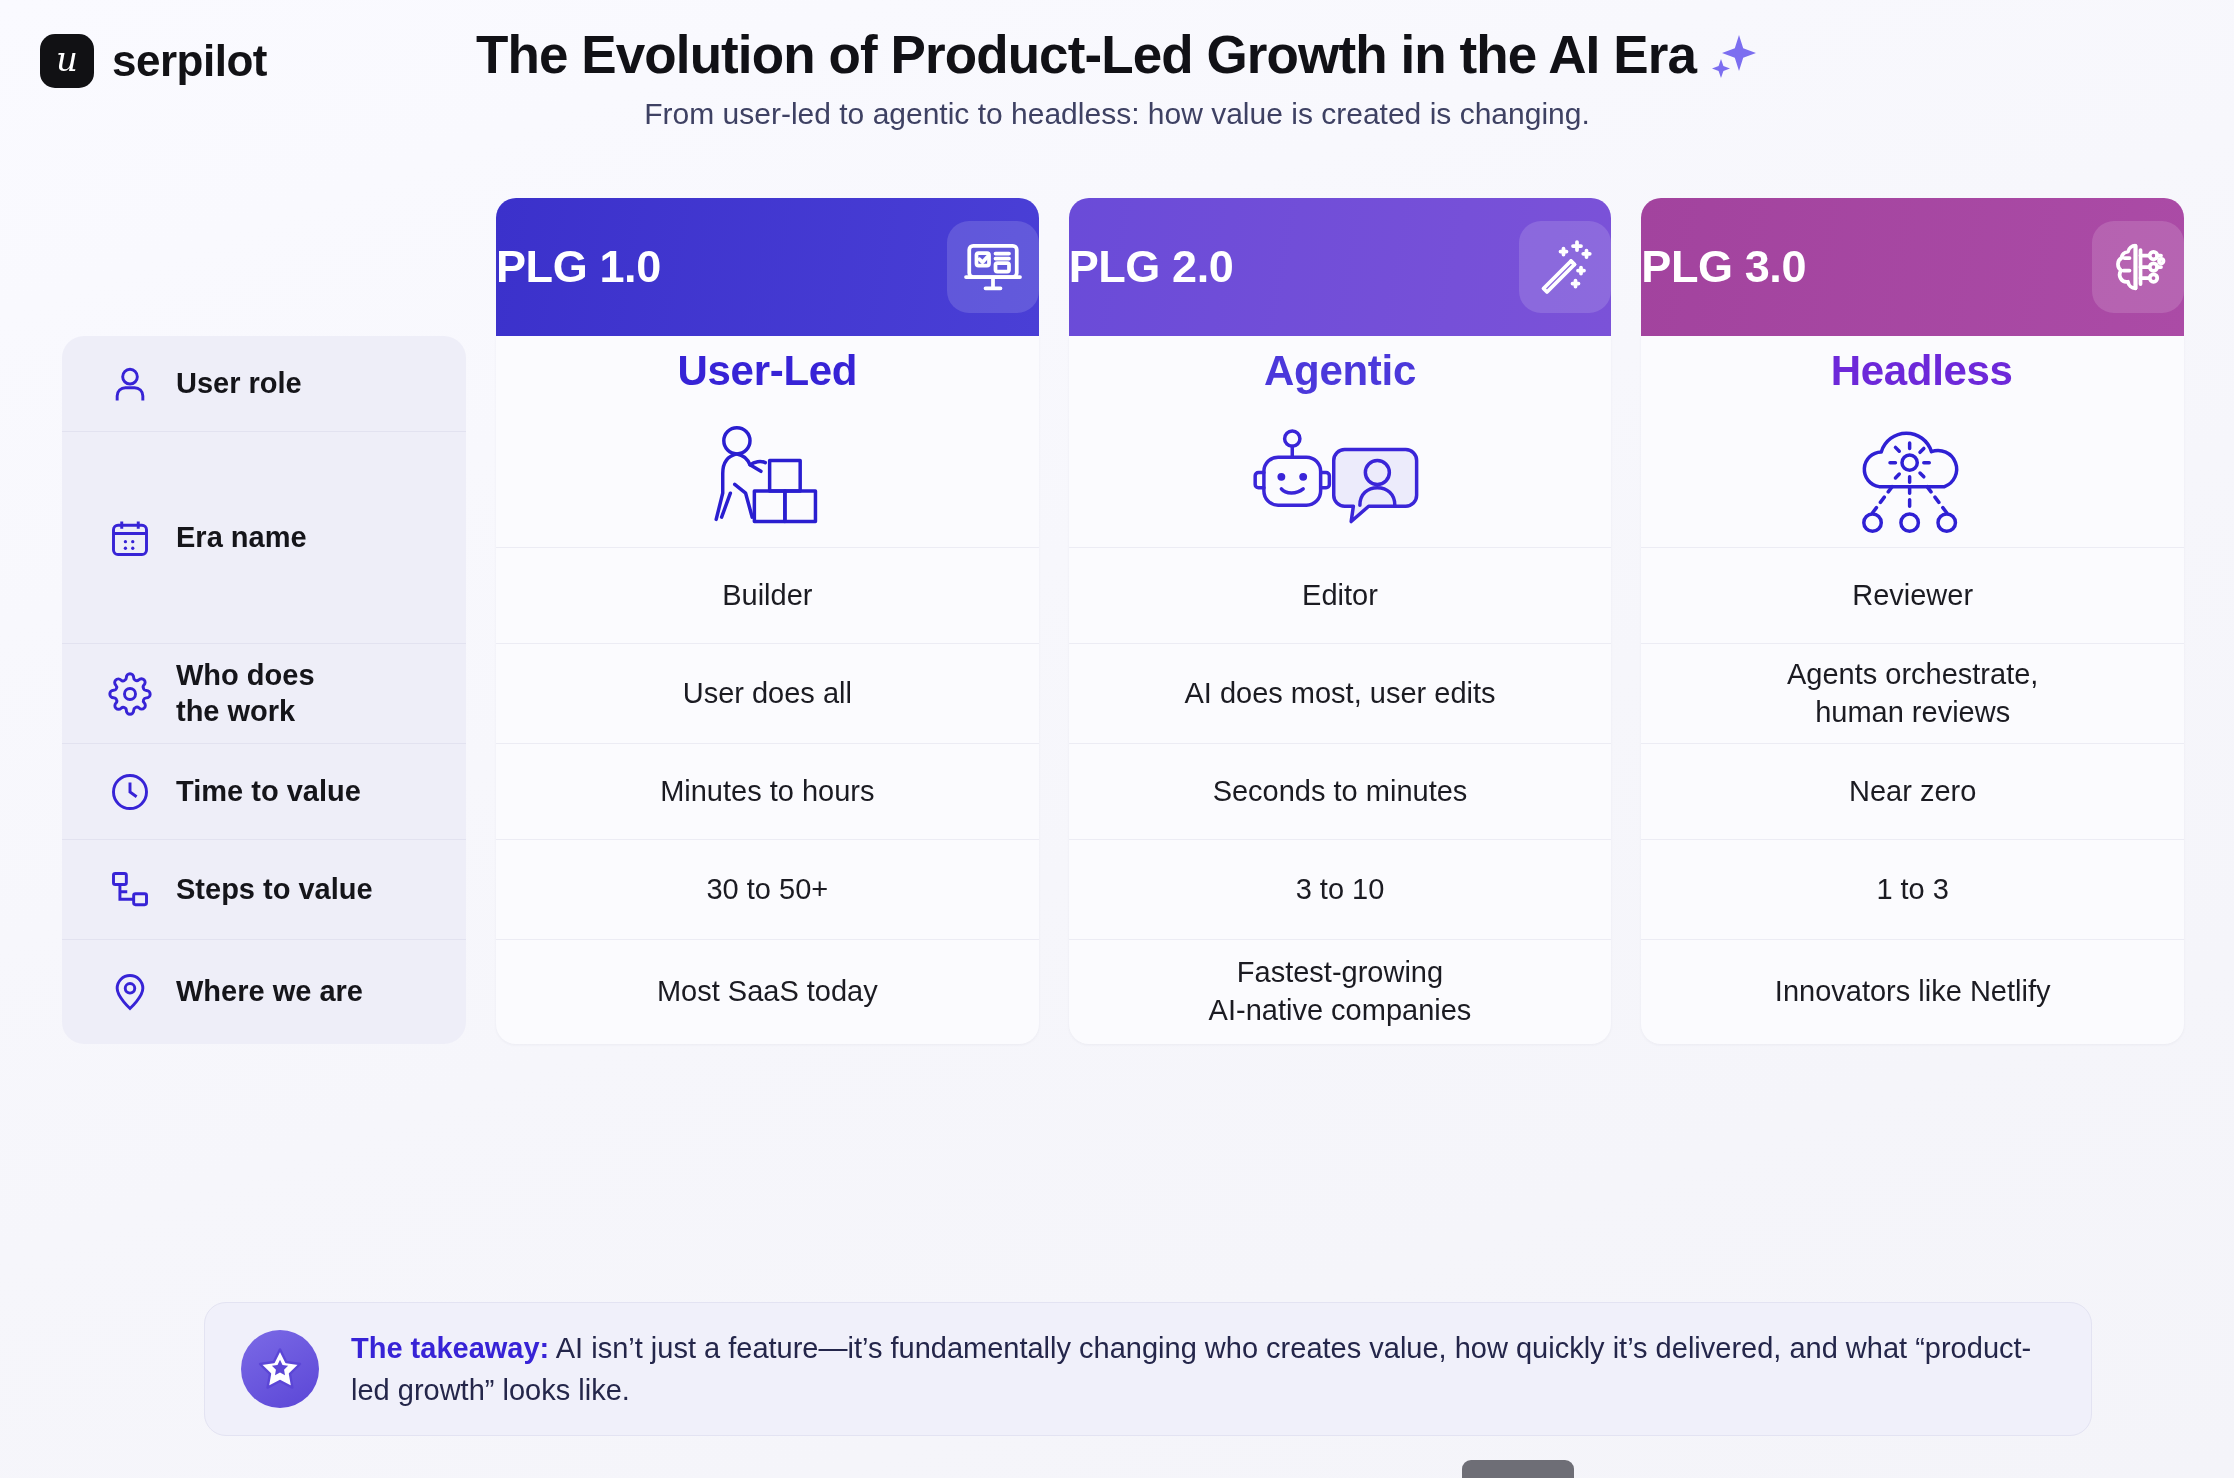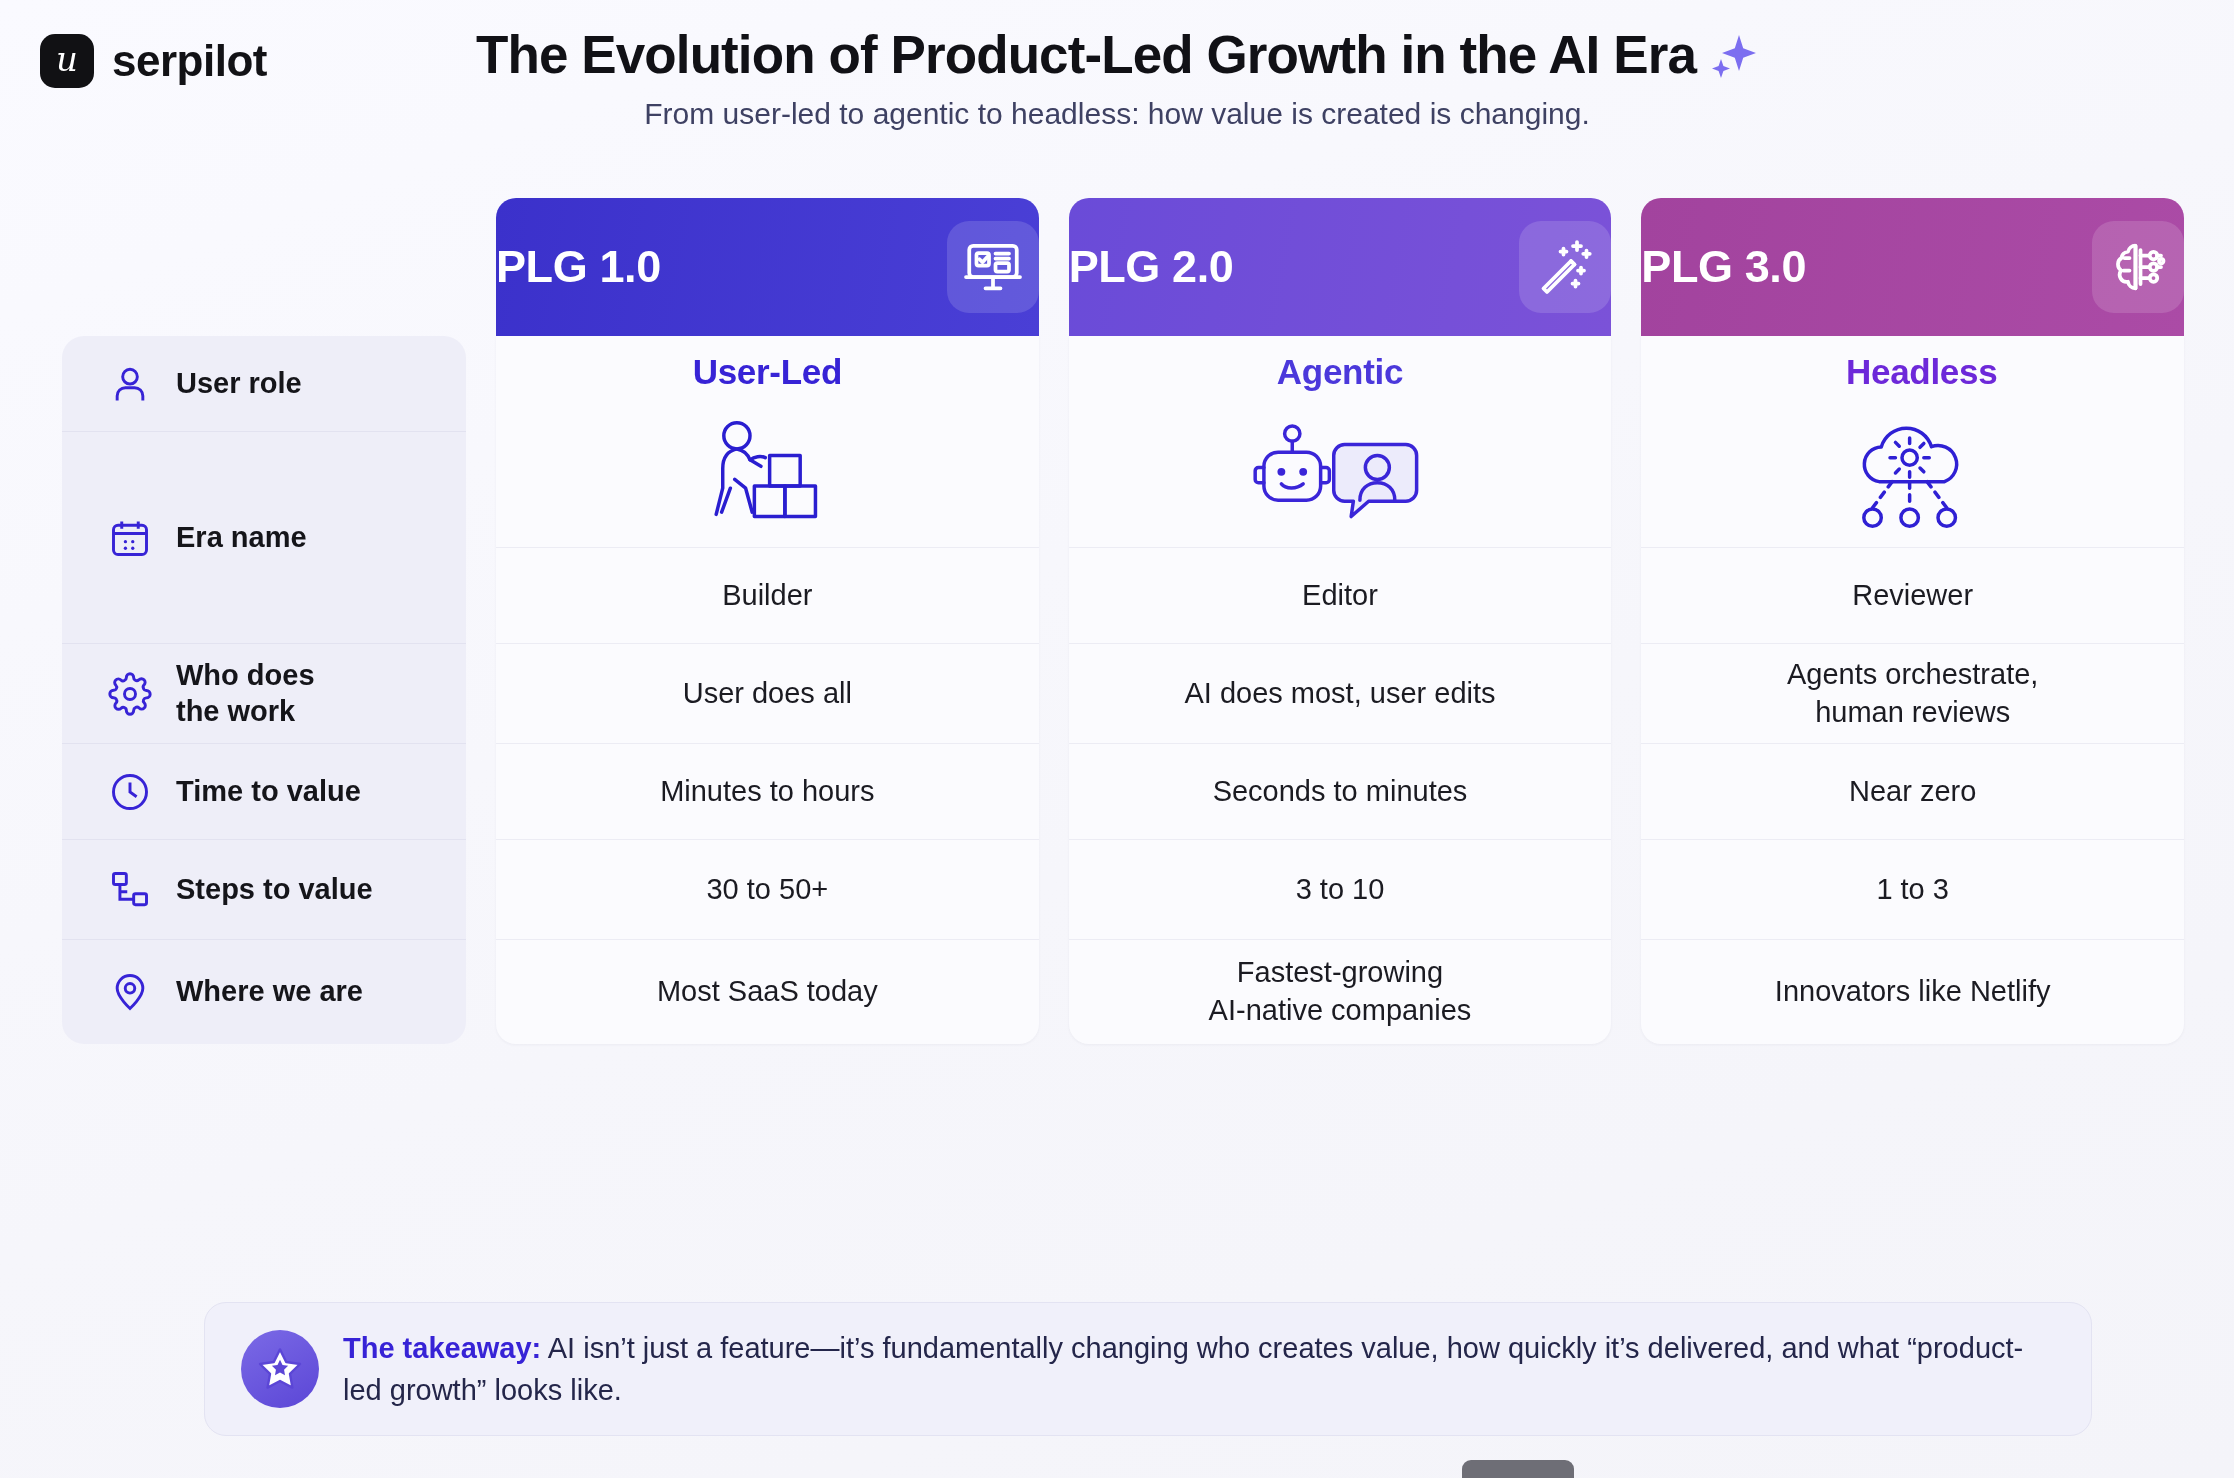--- a/index.html
+++ b/index.html
@@ -105,41 +105,41 @@
     align-items: center; justify-content: center;
     border-bottom: 1px solid #ececf4;
     padding: 0 18px;
     text-align: center;
     font-size: 29px; color: #1b1b22; line-height: 1.3;
   }
   .cell:last-child { border-bottom: none; }
 
   
   .cell-era { gap: 4px; }
-  .era-name { font-size: 35px; font-weight: 700; letter-spacing: -0.3px; }
+  .era-name { font-size: 42px; font-weight: 700; letter-spacing: -0.3px; }
   .c1 .era-name { color: #3723d6; }
   .c2 .era-name { color: #4b38db; }
   .c3 .era-name { color: #6d28d9; margin-left: 18px; }
   .era-art { margin-top: 16px; height: 120px; display: flex; align-items: center; justify-content: center; }
   .era-art svg { height: 120px; }
 
   
   .h-era   { height: 212px; }
   .h-std   { height: 96px; }
   .h-tall  { height: 100px; }
   .h-last  { height: 104px; }
 
   
   .takeaway {
     position: absolute; left: 204px; top: 1302px;
     width: 1888px; min-height: 134px;
     background: #f0f0fa;
     border: 1px solid #e3e3f2;
     border-radius: 22px;
-    display: flex; align-items: center; gap: 24px;
+    display: flex; align-items: center; gap: 32px;
     padding: 22px 36px;
   }
   .takeaway .star-badge {
     width: 78px; height: 78px; flex: 0 0 78px; border-radius: 50%;
     background: linear-gradient(150deg, #7b6ae6 0%, #5b46d6 100%);
     display: flex; align-items: center; justify-content: center;
   }
   .takeaway .star-badge svg { width: 48px; height: 48px; }
   .takeaway .tk-text {
     font-size: 29px; line-height: 1.45; color: #24264a;

